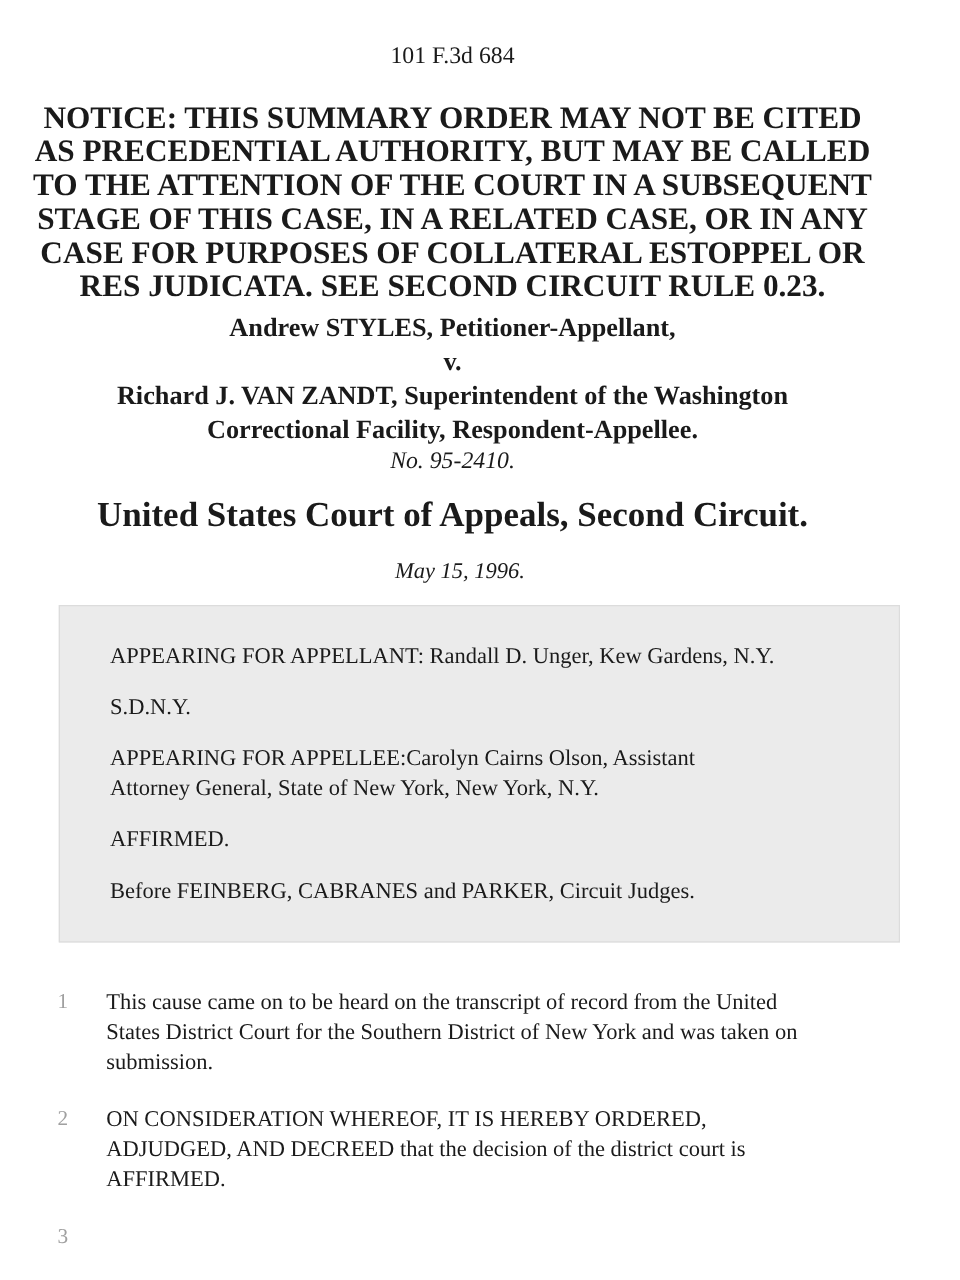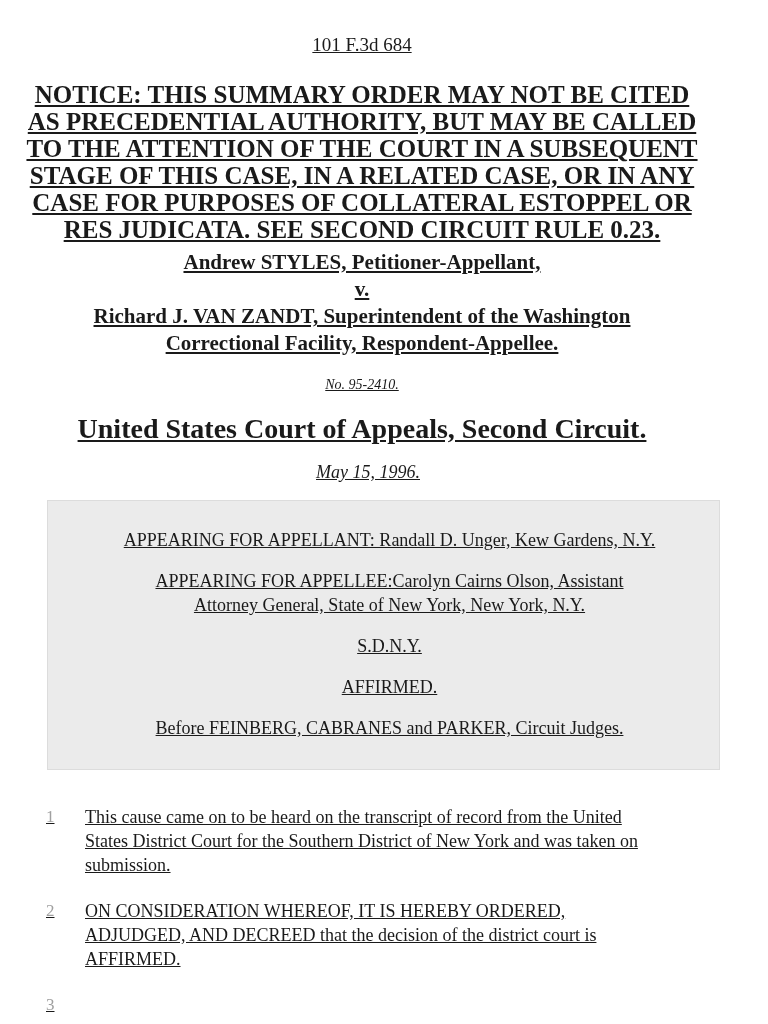--- a/index.html
+++ b/index.html
@@ -9,21 +9,20 @@
     overflow: hidden;
     background: #ffffff;
     font-family: "Liberation Serif", "DejaVu Serif", serif;
     color: #1a1a1a;
   }
   .page {
     width: 724px;
     height: 1024px;
     overflow: hidden;
     background: #ffffff;
-    text-decoration: underline;
   }
   .citation {
     margin-top: 34px;
     text-align: center;
     font-size: 19px;
     line-height: 22px;
     white-space: pre-line;
   }
   .notice {
     margin-top: 25px;
@@ -35,23 +34,22 @@
   }
   .case-title {
     margin-top: 6px;
     text-align: center;
     font-size: 21px;
     font-weight: bold;
     line-height: 27px;
     white-space: pre-line;
   }
   .docket {
-    margin-top: 16px;
     text-align: center;
-    font-size: 14px;
+    font-size: 19px;
     font-style: italic;
     line-height: 24px;
   }
   .court {
     margin-top: 19px;
     text-align: center;
     font-size: 28px;
     font-weight: bold;
     line-height: 25px;
   }
@@ -62,21 +60,20 @@
     font-style: italic;
     line-height: 24px;
     padding-left: 12px;
   }
   .appearance-box {
     margin: 16px 48px 0 47px;
     width: 673px;
     background: #ebebeb;
     border: 1px solid #dcdcdc;
     padding: 27px 28px 12px 40px;
-    text-align: center;
   }
   .appearance-box p {
     font-size: 18px;
     line-height: 24px;
     white-space: pre-line;
     margin-bottom: 17px;
   }
   .opinion-paragraphs {
     margin-top: 35px;
   }
@@ -118,23 +115,23 @@
 Correctional Facility, Respondent-Appellee.</div>
 
   <div class="docket">No. 95-2410.</div>
 
   <div class="court">United States Court of Appeals, Second Circuit.</div>
 
   <div class="decision-date">May 15, 1996.</div>
 
   <div class="appearance-box">
     <p>APPEARING FOR APPELLANT: Randall D. Unger, Kew Gardens, N.Y.</p>
+    <p>S.D.N.Y.</p>
     <p>APPEARING FOR APPELLEE:Carolyn Cairns Olson, Assistant
 Attorney General, State of New York, New York, N.Y.</p>
-    <p>S.D.N.Y.</p>
     <p>AFFIRMED.</p>
     <p>Before FEINBERG, CABRANES and PARKER, Circuit Judges.</p>
   </div>
 
   <div class="opinion-paragraphs">
 
     <div class="opinion-para">
       <span class="para-number">1</span>
       <span class="para-text">This cause came on to be heard on the transcript of record from the United
 States District Court for the Southern District of New York and was taken on

